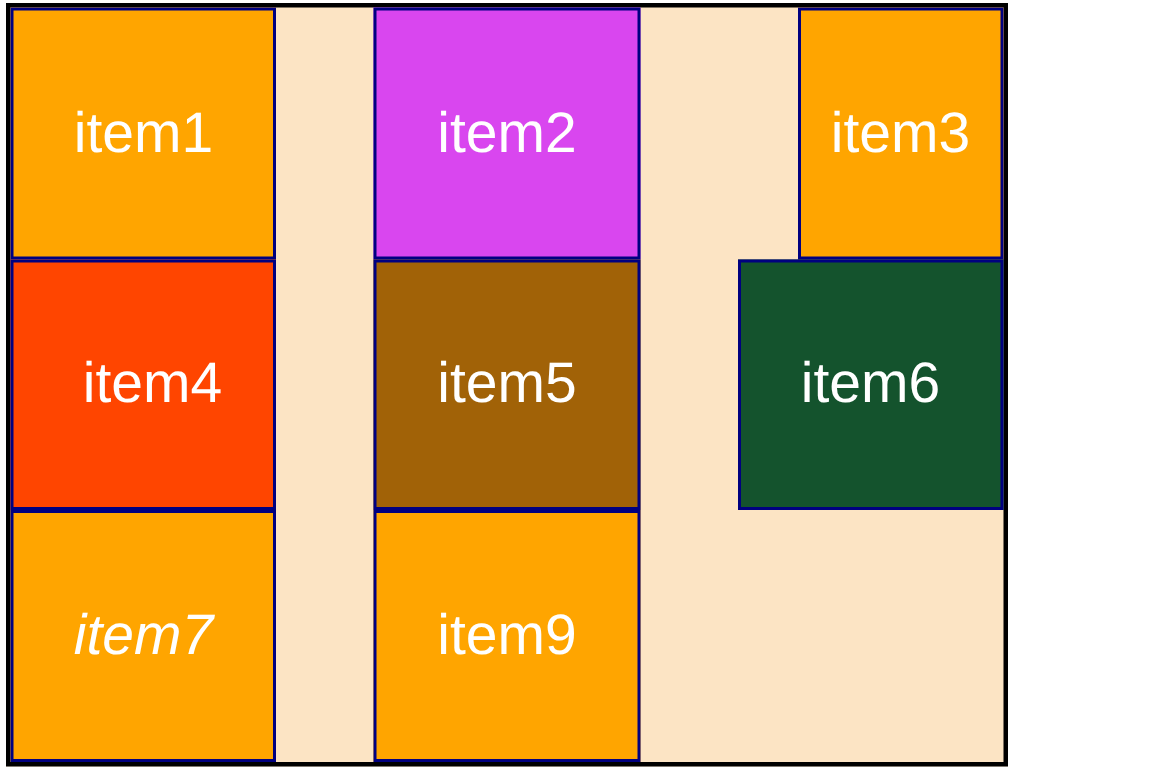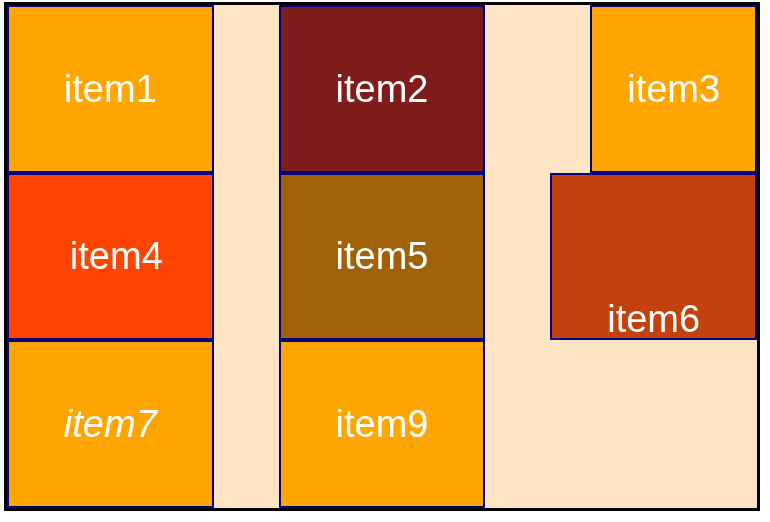--- a/index.html
+++ b/index.html
@@ -9,21 +9,21 @@
     height: 522px;
     background: #ffffff;
     overflow: hidden;
     font-family: "Liberation Sans", sans-serif;
   }
   .flex-container {
     box-sizing: border-box;
     position: absolute;
     left: 4px;
     top: 2px;
-    width: 756px;
+    width: 668px;
     height: 509px;
     border: 3px solid #000000;
     display: grid;
     grid-template-columns: repeat(3, 1fr);
     grid-template-rows: repeat(3, 1fr);
     column-gap: 65px;
     row-gap: 0;
   }
   .grid-item {
     box-sizing: border-box;
@@ -40,33 +40,33 @@
     user-select: none;
   }
 </style>
 </head>
 <body style="background: rgb(255, 255, 255);">
 
 <div class="flex-container" style="background: rgb(252, 228, 196); border-color: rgb(0, 0, 0);">
   <div class="grid-item" style="background: rgb(255, 165, 0); border-color: rgb(0, 0, 128);">
     <span class="item-label" style="color: rgb(255, 255, 255);">item1</span>
   </div>
-  <div class="grid-item" style="background: #7f1d1d; border-color: rgb(0, 0, 128);">
+  <div class="grid-item" style="background: #d946ef; border-color: rgb(0, 0, 128);">
     <span class="item-label" style="color: rgb(255, 255, 255);">item2</span>
   </div>
   <div class="grid-item" style="background: rgb(255, 165, 0); border-color: rgb(0, 0, 128); margin-left: 40px;">
     <span class="item-label" style="color: rgb(255, 255, 255);">item3</span>
   </div>
   <div class="grid-item" style="background: rgb(255, 69, 0); border-color: rgb(0, 0, 128);">
     <span class="item-label" style="color: rgb(255, 255, 255); margin-left: 12px;">item4</span>
   </div>
   <div class="grid-item" style="background: #a16207; border-color: rgb(0, 0, 128);">
     <span class="item-label" style="color: rgb(255, 255, 255);">item5</span>
   </div>
-  <div class="grid-item" style="background: #c2410c; border-color: rgb(0, 0, 128); align-items: flex-end;">
+  <div class="grid-item" style="background: #14532d; border-color: rgb(0, 0, 128);">
     <span class="item-label" style="color: rgb(255, 255, 255);">item6</span>
   </div>
   <div class="grid-item" style="background: rgb(255, 165, 0); border-color: rgb(0, 0, 128);">
     <span class="item-label" style="color: rgb(255, 255, 255); font-style: italic;">item7</span>
   </div>
   <div class="grid-item" style="background: rgb(255, 165, 0); border-color: rgb(0, 0, 128); justify-content: center;">
     <span class="item-label" style="color: rgb(255, 255, 255);">item9</span>
   </div>
 </div>
 

